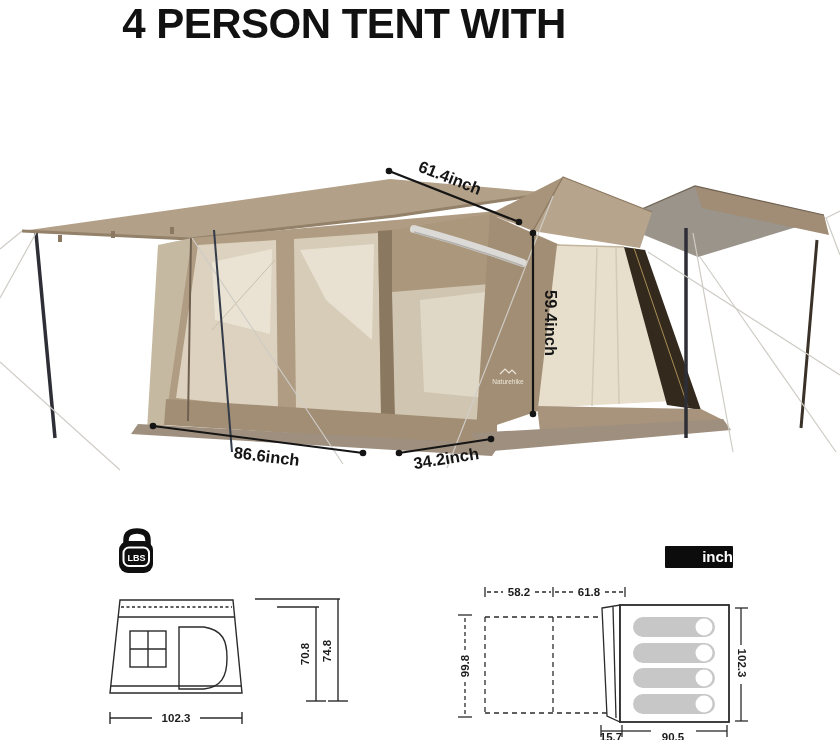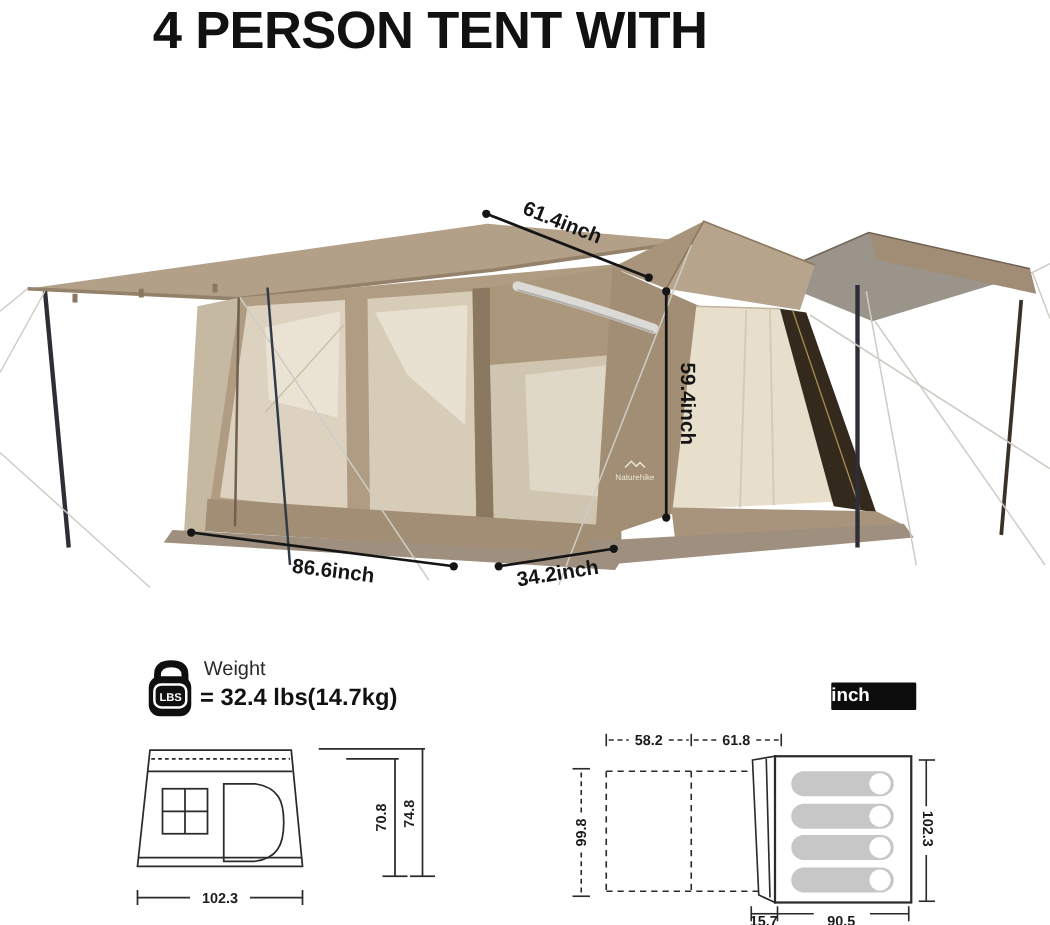--- a/index.html
+++ b/index.html
@@ -10,21 +10,21 @@
   .title{
     position:absolute;top:2px;left:0;width:688px;text-align:center;
     font-size:42px;line-height:43px;font-weight:700;letter-spacing:-0.5px;color:#111;
   }
   .gfx{position:absolute;left:0;top:0;width:840px;height:740px;}
   .weight-text{position:absolute;left:163px;top:527px;color:#222;}
   .w-label{font-size:16px;line-height:18px;font-weight:400;color:#2a2a2a;}
   .w-value{font-size:19px;line-height:23px;font-weight:700;color:#111;margin-top:2px;margin-left:-3px;}
   .inch-badge{
     position:absolute;left:665px;top:546px;width:68px;height:22px;border-radius:1px;
-    background:#0c0c0c;color:#fff;font-size:15px;font-weight:700;text-align:left;line-height:22px;
+    background:#0c0c0c;color:#fff;font-size:15px;font-weight:700;text-align:right;line-height:22px;
   }
   svg text{font-family:"Liberation Sans",sans-serif;}
   .dimtxt{font-size:16.5px;font-weight:700;fill:#151515;}
   .dwgtxt{font-size:11.5px;font-weight:700;fill:#1c1c1c;}
 </style>
 </head>
 <body>
 
 <div class="stage">
 
@@ -234,20 +234,16 @@
         <line x1="727" y1="725" x2="727" y2="737"></line>
         <line x1="601" y1="731" x2="622" y2="731"></line>
         <line x1="622" y1="731" x2="651" y2="731"></line>
         <line x1="696" y1="731" x2="727" y2="731"></line>
         <text class="dwgtxt" x="611" y="741" text-anchor="middle" stroke="none">15.7</text>
         <text class="dwgtxt" x="673" y="741" text-anchor="middle" stroke="none">90.5</text>
       </g>
     </g>
   </svg>
 
-  <div class="weight-text">
-    <div class="w-label">Weight</div>
-    <div class="w-value">= 32.4 lbs(14.7kg)</div>
-  </div>
 
   <div class="inch-badge">inch</div>
 
 </div>
 
 </body></html>

